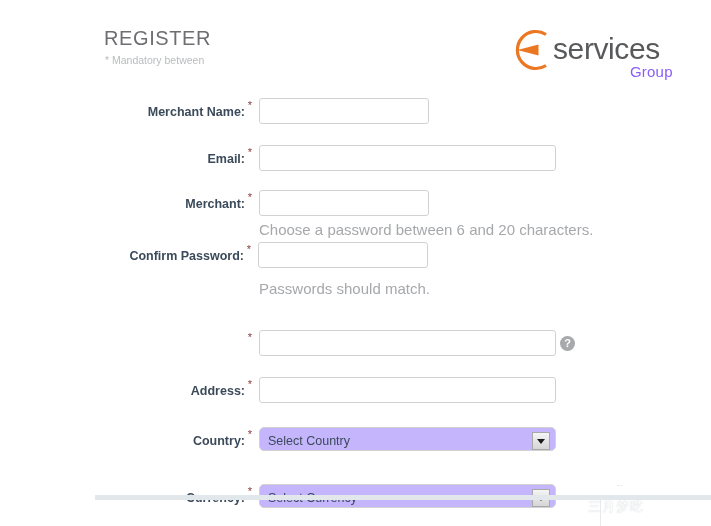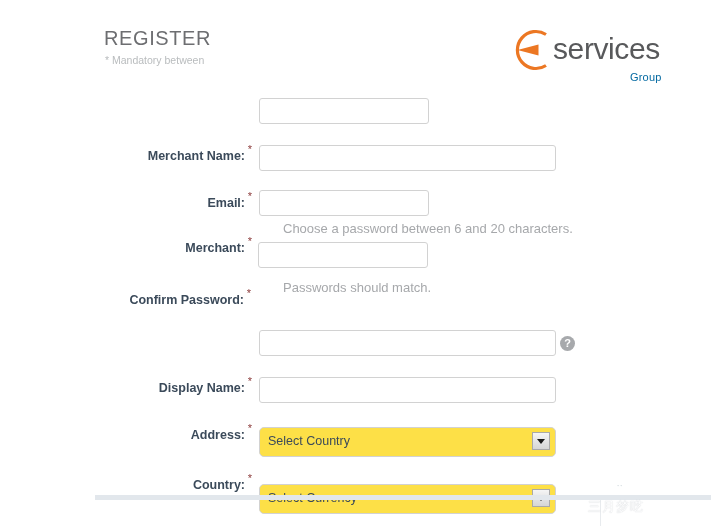--- a/index.html
+++ b/index.html
@@ -71,46 +71,44 @@
     font-size: 30px;
     color: #58595b;
     letter-spacing: -0.4px;
     line-height: 1;
     white-space: nowrap;
   }
   .logo-sub {
     position: absolute;
     left: 122px;
     top: 42px;
-    font-size: 11px;
-    color: #0369a1;
+    font-size: 15px;
+    color: #8b5cf6;
     letter-spacing: 0.2px;
     line-height: 1;
     white-space: nowrap;
-    margin-top: 8px;
   }
 
   
   .form {
     position: absolute;
     left: 0;
     top: 90px;
     width: 711px;
   }
   .row {
     position: absolute;
     height: 28px;
   }
   .label-wrap {
     position: absolute;
     left: 0;
     top: 0;
     width: 150px;
     height: 28px;
-    margin-top: 44px;
   }
   .label-text {
     position: absolute;
     right: 9px;
     top: 0;
     height: 28px;
     line-height: 28px;
     font-size: 12.5px;
     font-weight: bold;
     color: #3b4a5a;
@@ -135,50 +133,49 @@
     background: #ffffff;
     font-family: "Liberation Sans", sans-serif;
     font-size: 12.5px;
     color: #3b4a5a;
     padding: 0 6px;
     outline: none;
   }
 
   .hint {
     position: absolute;
-    font-size: 13px;
+    font-size: 15px;
     color: #a6a8ab;
     line-height: 1;
     white-space: nowrap;
-    margin-left: 24px;
   }
 
   .help-icon {
     position: absolute;
     width: 15px;
     height: 15px;
     border-radius: 50%;
     background: #a7a9ac;
     color: #ffffff;
     font-size: 11px;
     font-weight: bold;
     line-height: 15px;
     text-align: center;
     cursor: pointer;
   }
 
   
   .select-box {
     position: absolute;
     top: 0;
-    height: 30px;
+    height: 24px;
     box-sizing: border-box;
     border: 1px solid #d2d2d2;
     border-radius: 5px;
-    background: #fde047;
+    background: #c4b5fd;
     cursor: pointer;
   }
   .select-value {
     position: absolute;
     left: 8px;
     top: 0;
     height: 26px;
     line-height: 26px;
     font-size: 12.5px;
     color: #3b4a5a;
@@ -302,21 +299,20 @@
       <div class="label-wrap">
         <span class="label-text">Confirm Password:</span>
         <span class="req">*</span>
       </div>
       <input class="text-field" type="password" style="left: 155px; width: 170px;" placeholder="">
     </div>
     <div class="hint" style="left:259px; top:191px;">Passwords should match.</div>
 
     <div class="row" style="left:104px; top:240px; width:480px;">
       <div class="label-wrap">
-        <span class="label-text">Display Name:</span>
         <span class="req">*</span>
       </div>
       <input class="text-field" type="text" style="left: 155px; width: 297px;" placeholder="">
       <div class="help-icon" style="left:456px; top:6px;">?</div>
     </div>
 
     <div class="row" style="left:104px; top:287px; width:460px;">
       <div class="label-wrap">
         <span class="label-text">Address:</span>
         <span class="req">*</span>

